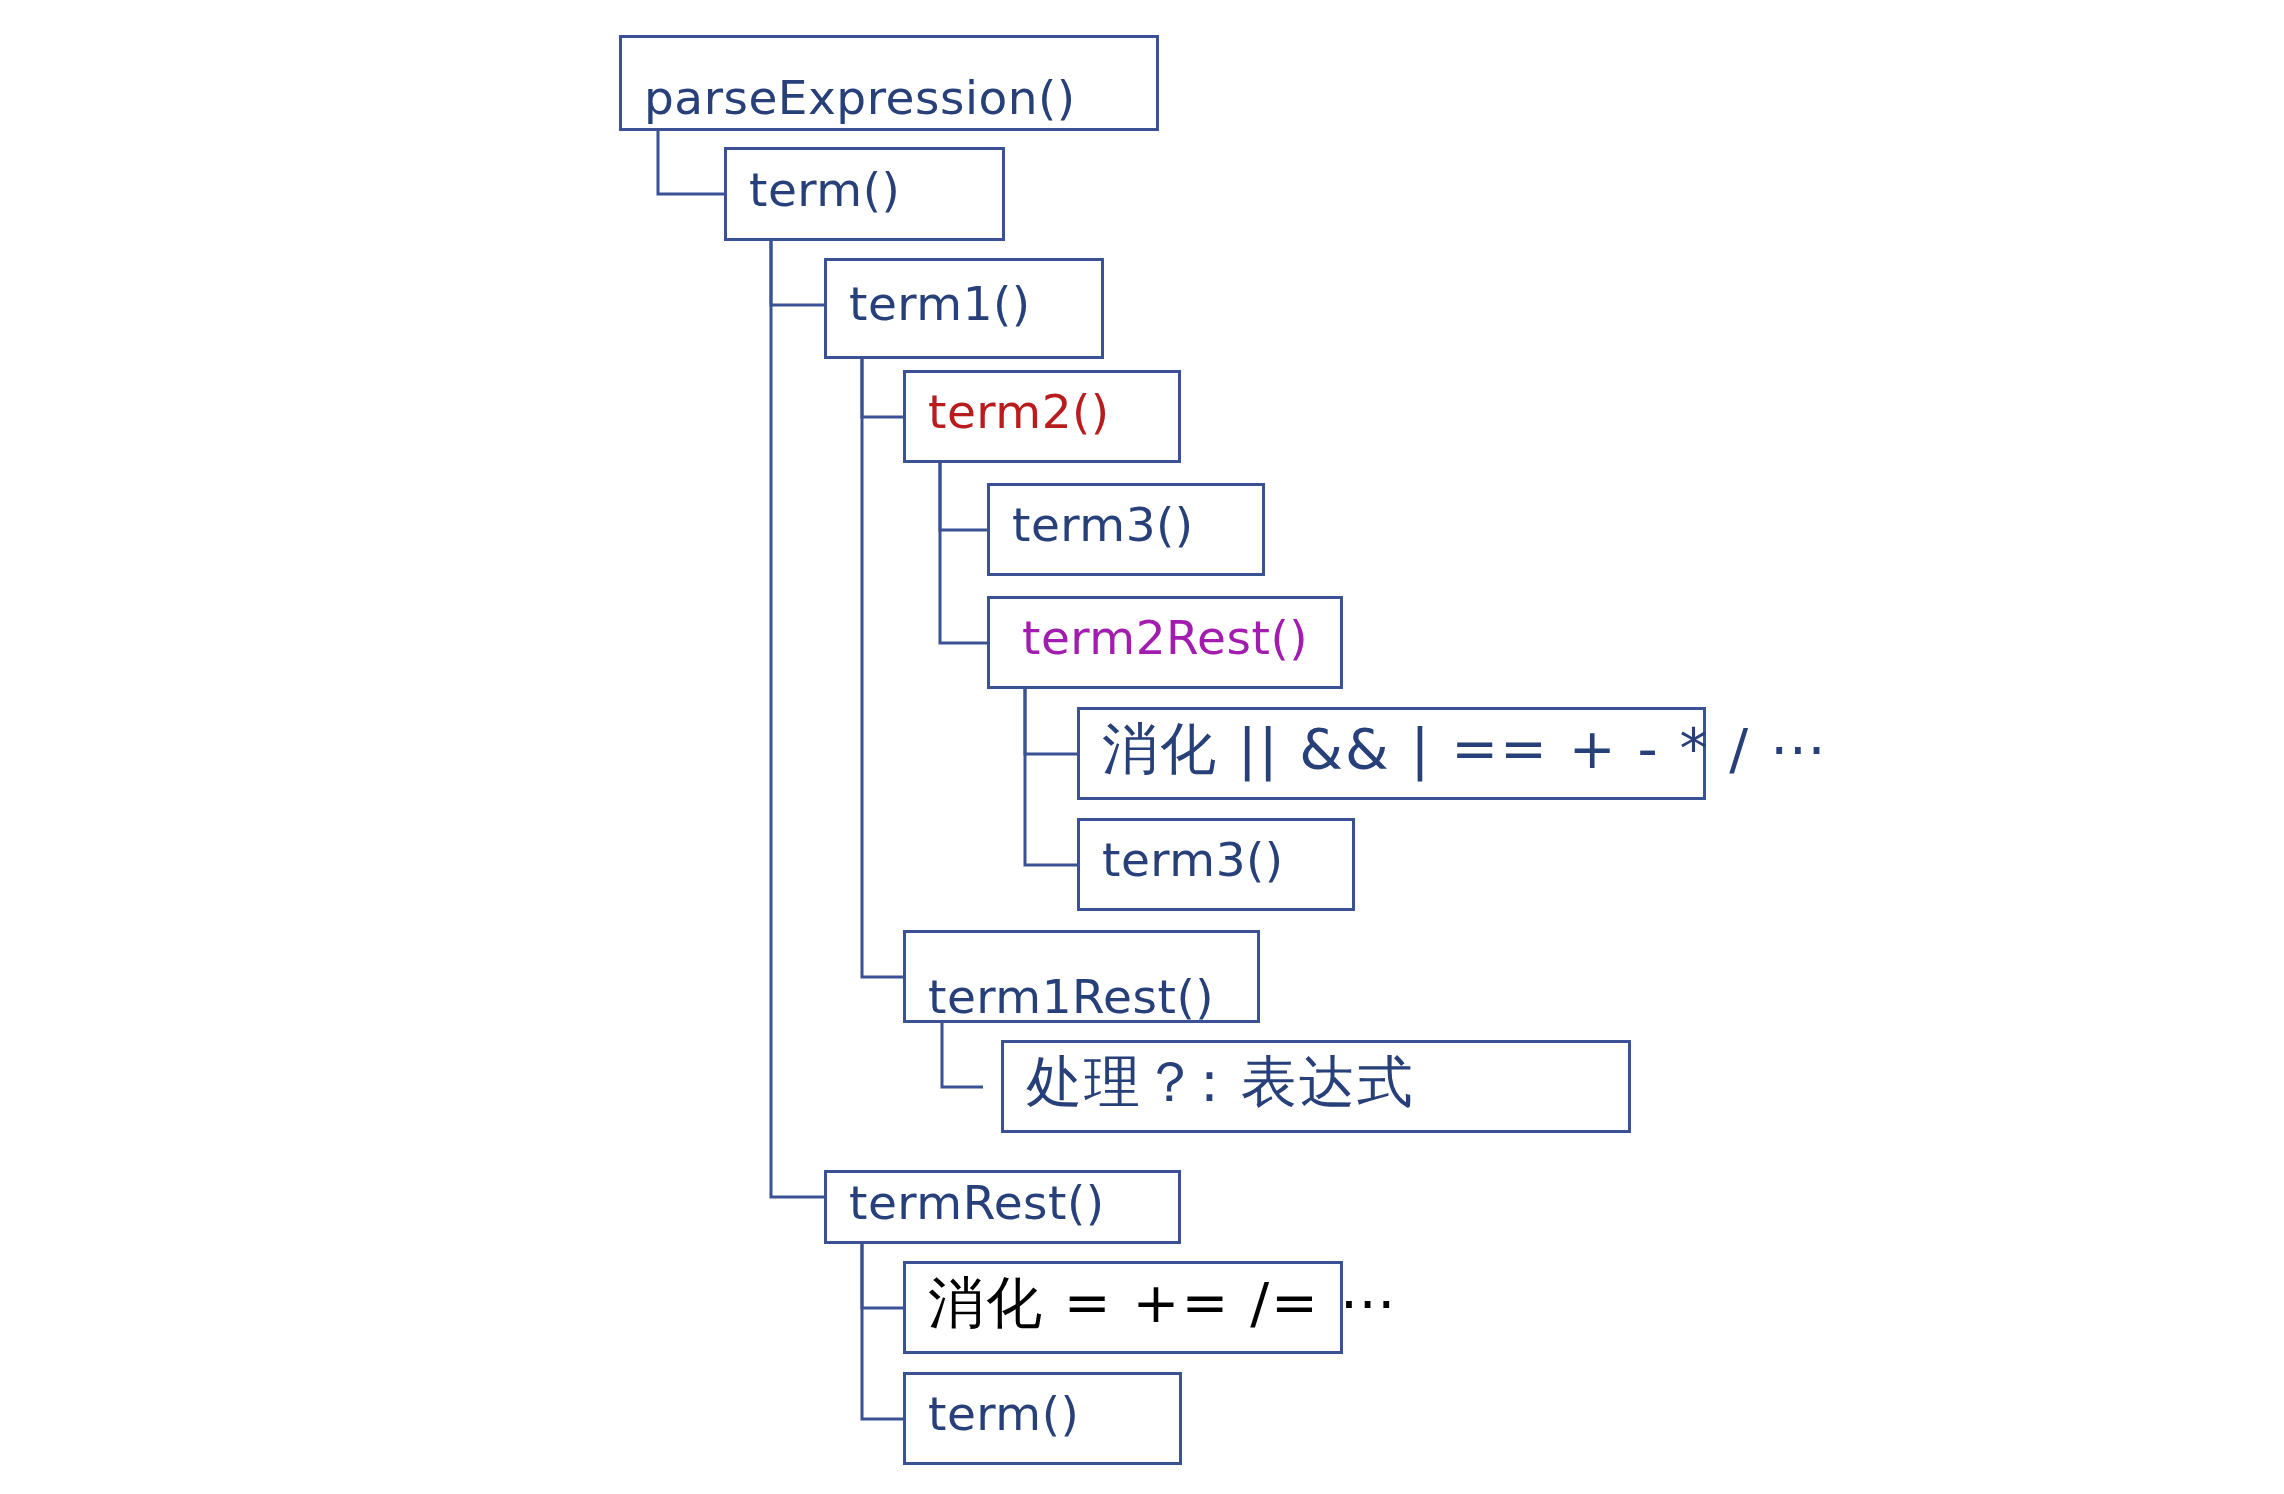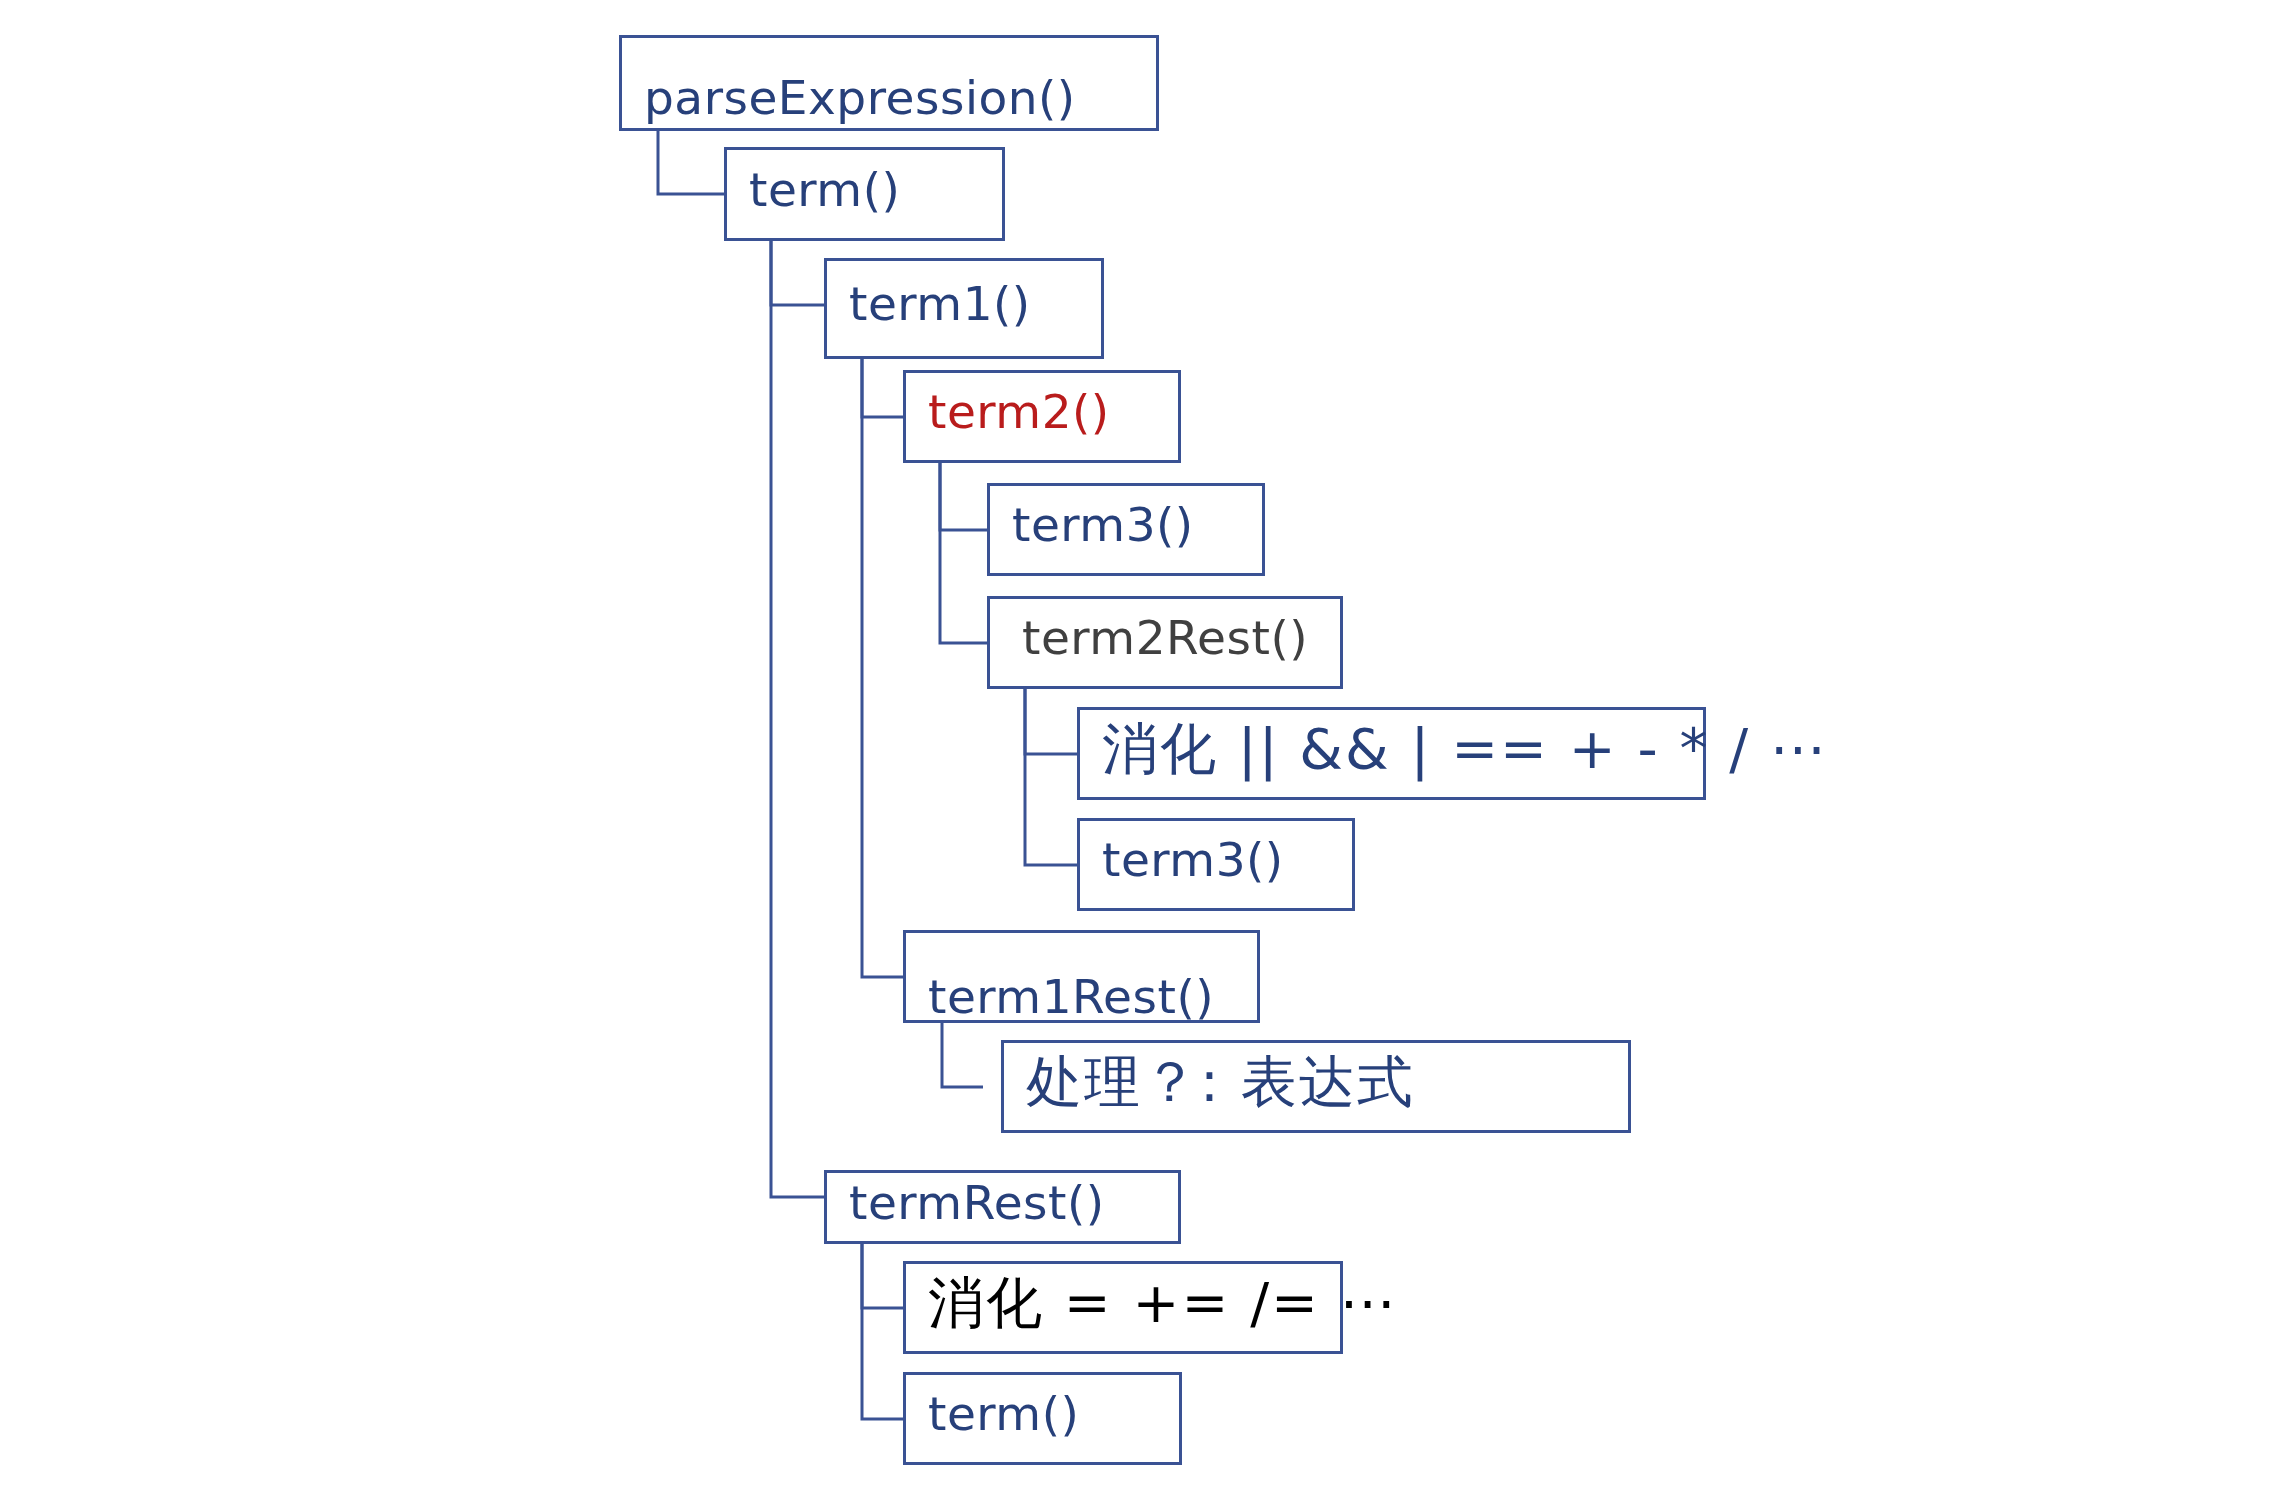--- a/index.html
+++ b/index.html
@@ -81,21 +81,21 @@
       <div class="node-box" style="left: 824px; top: 258px; width: 280px; height: 101px; border-color: rgb(58, 82, 148);">
         <span class="node-label" style="color: rgb(39, 64, 122);">term1()</span>
       </div>
       <div class="node-box" style="left: 903px; top: 370px; width: 278px; height: 93px; border-color: rgb(58, 82, 148);">
         <span class="node-label" style="color: #b91c1c;">term2()</span>
       </div>
       <div class="node-box" style="left: 987px; top: 483px; width: 278px; height: 93px; border-color: rgb(58, 82, 148);">
         <span class="node-label" style="color: rgb(39, 64, 122);">term3()</span>
       </div>
       <div class="node-box" style="left: 987px; top: 596px; width: 356px; height: 93px; border-color: rgb(58, 82, 148);">
-        <span class="node-label" style="color: #404040; padding-left: 32px;">term2Rest()</span>
+        <span class="node-label" style="color: #a21caf; padding-left: 32px;">term2Rest()</span>
       </div>
       <div class="node-box" style="left: 1077px; top: 707px; width: 629px; height: 93px; border-color: rgb(58, 82, 148);">
         <span class="node-label cjk" style="color: rgb(39, 64, 122);">消化 || &amp;&amp; | == + - * / ⋯</span>
       </div>
       <div class="node-box" style="left: 1077px; top: 818px; width: 278px; height: 93px; border-color: rgb(58, 82, 148);">
         <span class="node-label" style="color: rgb(39, 64, 122);">term3()</span>
       </div>
       <div class="node-box" style="left: 903px; top: 930px; width: 357px; height: 93px; border-color: rgb(58, 82, 148); align-items: flex-end;">
         <span class="node-label" style="color: rgb(39, 64, 122);">term1Rest()</span>
       </div>

